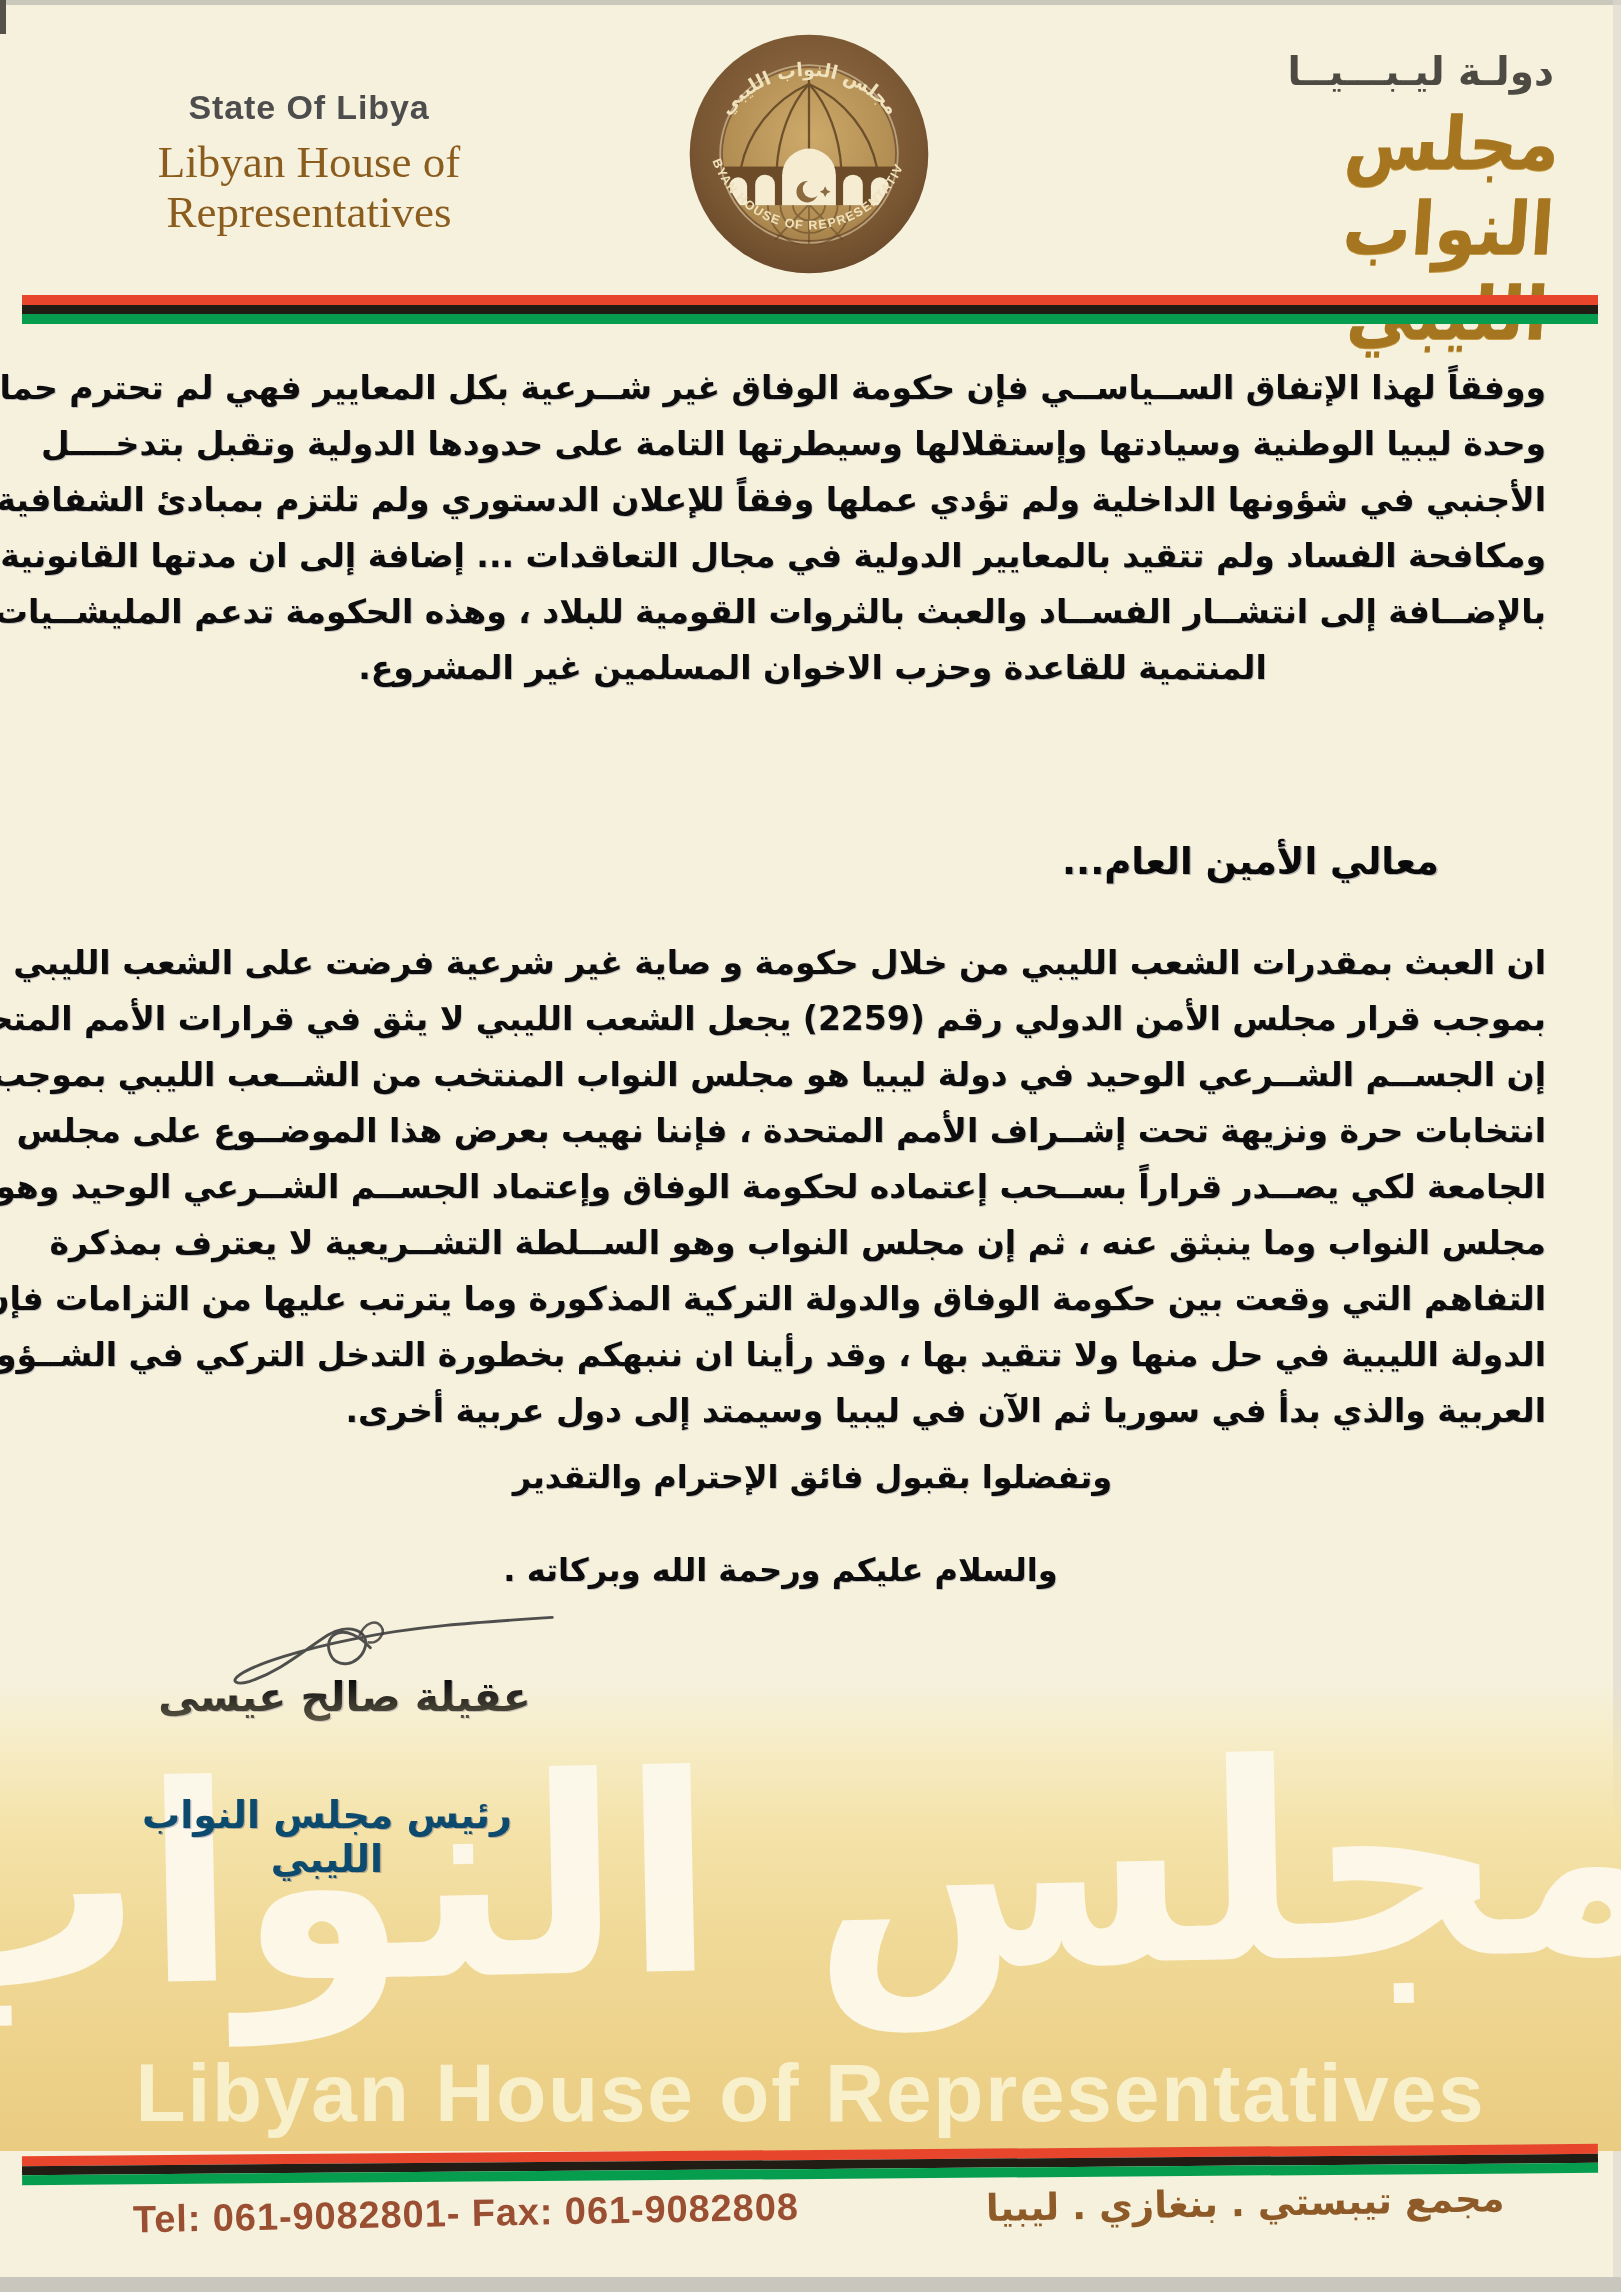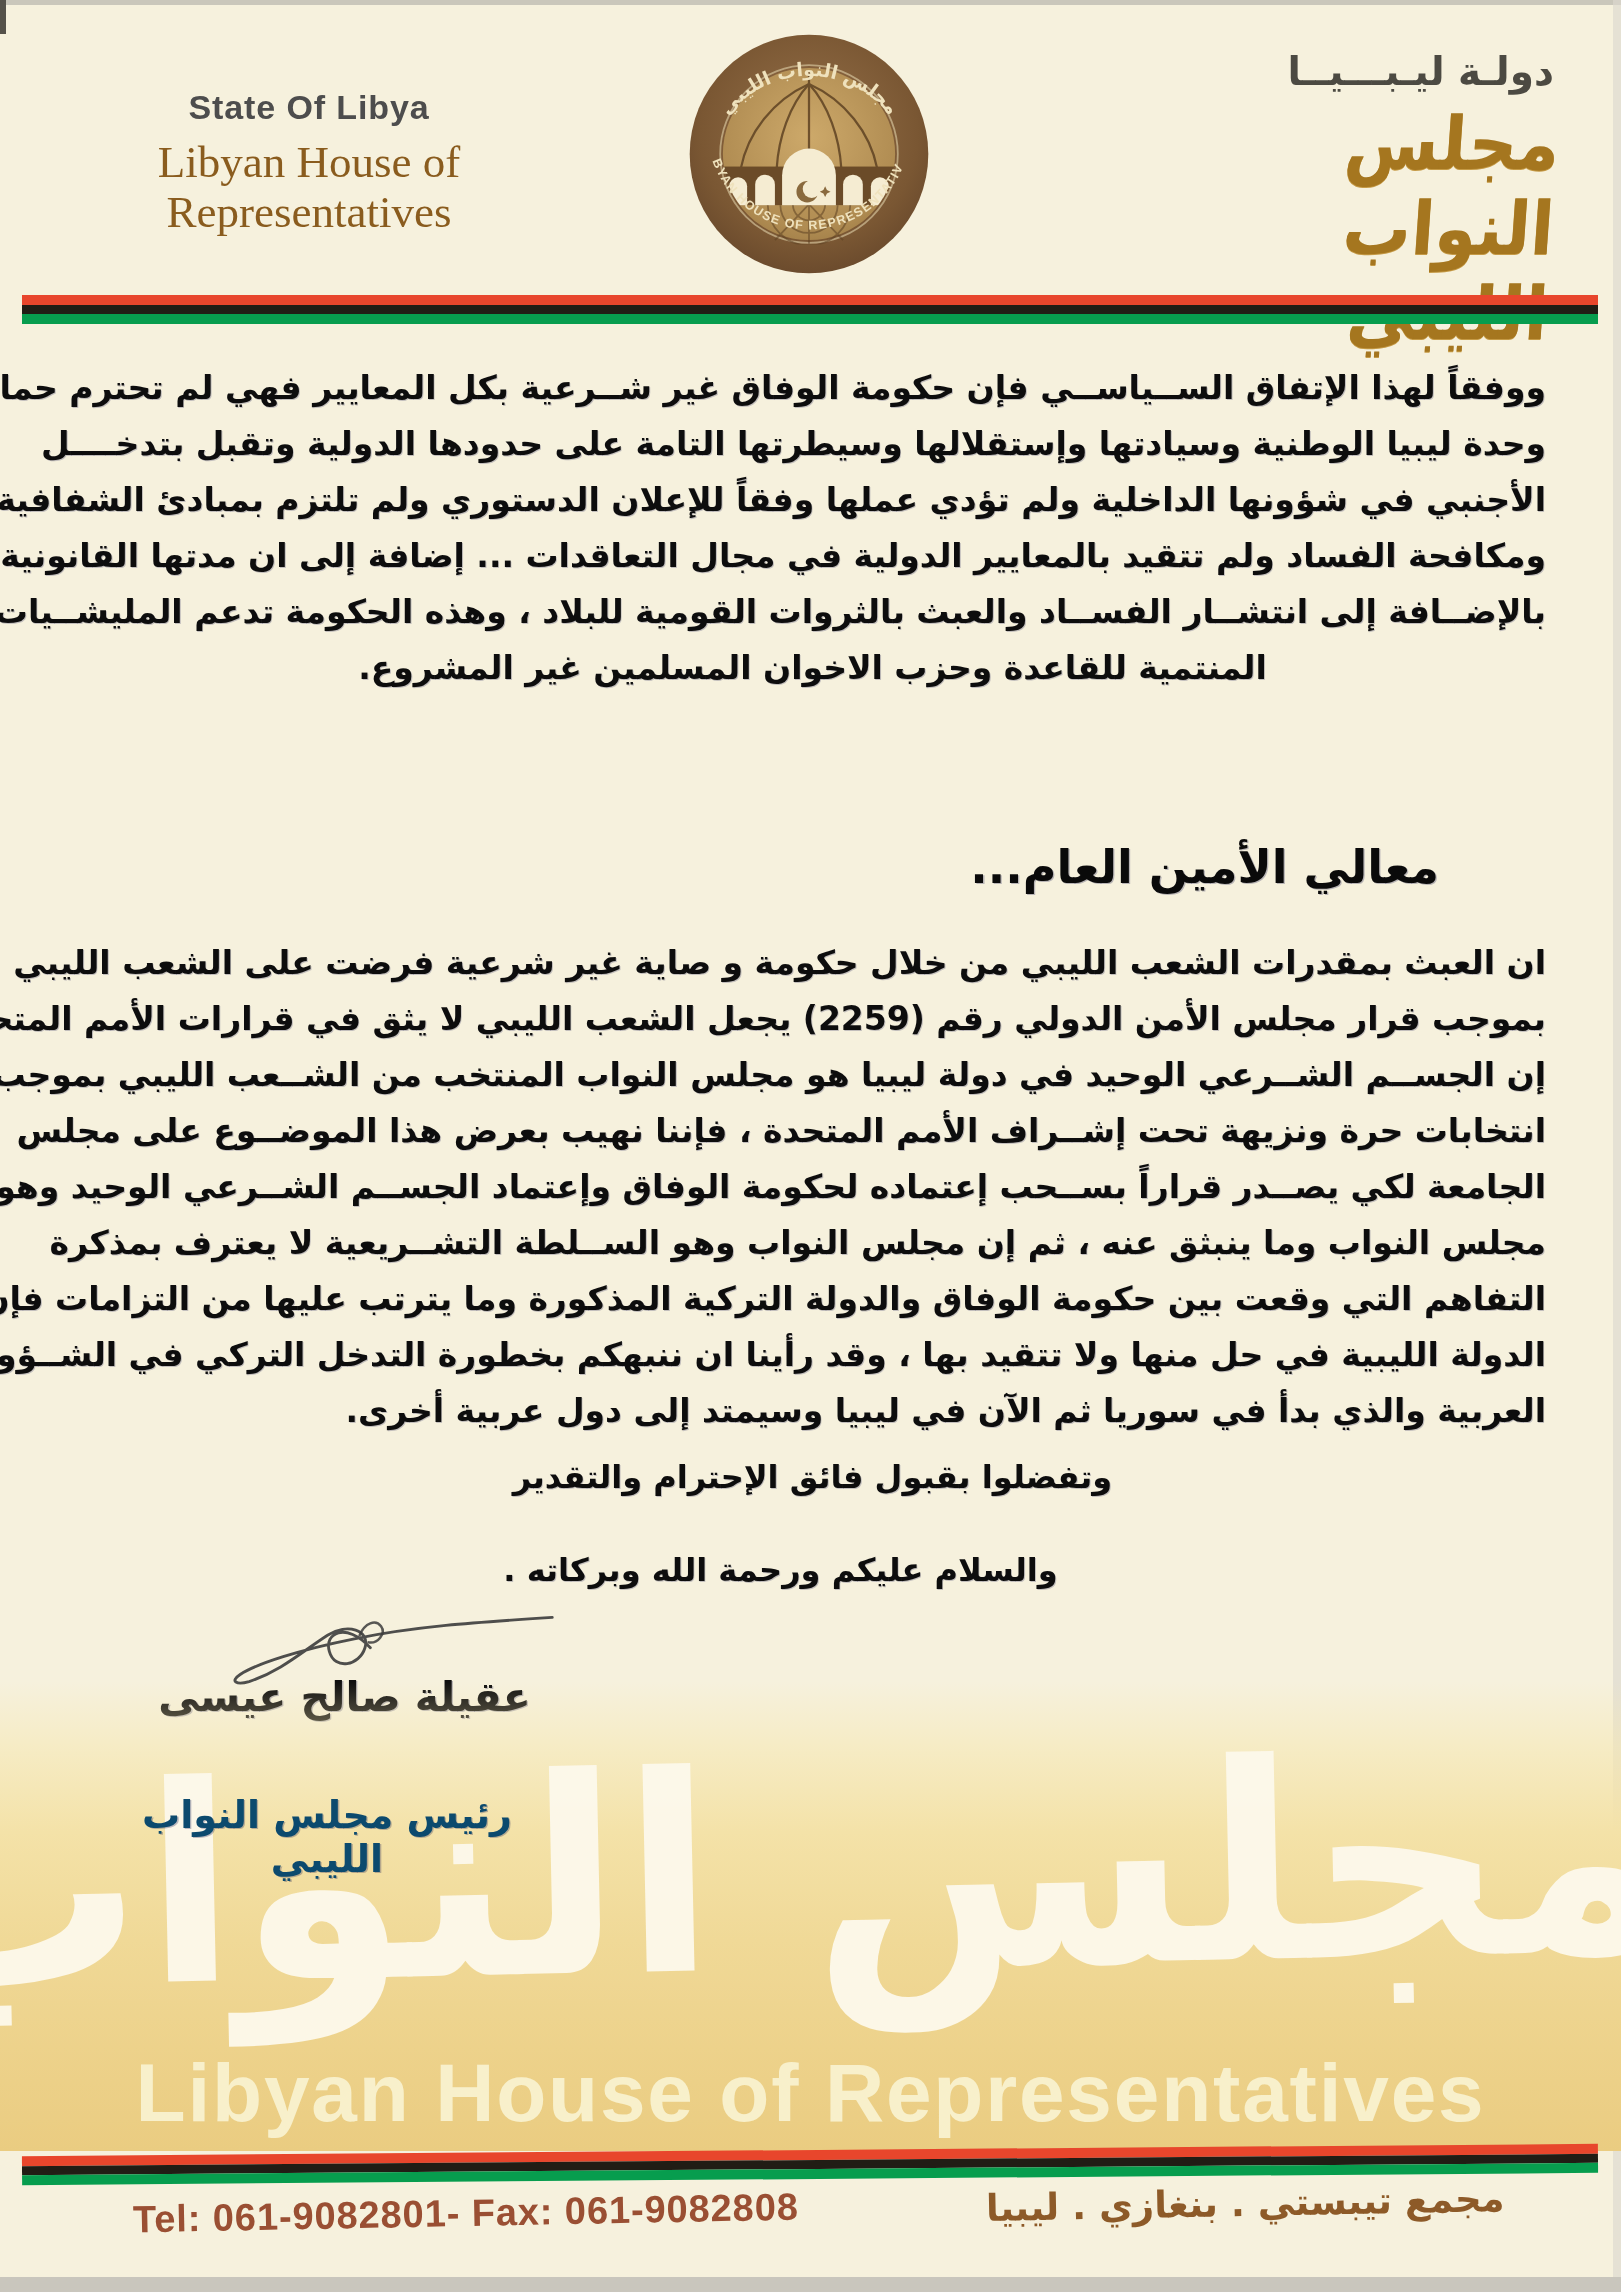--- a/index.html
+++ b/index.html
@@ -37,21 +37,21 @@
   .bline{
     font-size:33px;font-weight:bold;line-height:56px;height:56px;
     text-align:justify;text-align-last:justify;
     white-space:nowrap;
     text-shadow:0.9px 0.9px 0 rgba(40,40,90,.25);
   }
   .bline.center-last{text-align:right;text-align-last:center;}
   .bline.start-last{text-align:right;text-align-last:right;}
   .heading{
     position:absolute;left:79px;top:840px;width:1467px;direction:rtl;
-    font-size:46px;font-weight:bold;color:#0a0a0a;text-align:right;padding-right:0;
+    font-size:37px;font-weight:bold;color:#0a0a0a;text-align:right;padding-right:0;
     text-shadow:1.3px 1.3px 0 rgba(40,40,90,.3);
   }
   .heading-inner{display:inline-block;margin-right:107px;}
   .closing{
     position:absolute;left:79px;width:1467px;direction:rtl;text-align:center;
     font-size:32px;font-weight:bold;color:#0d0d0d;
     text-shadow:0.9px 0.9px 0 rgba(40,40,90,.25);
   }
   .closing1{top:1458px;}
   .closing2{top:1551px;transform:translateX(-32px);}

